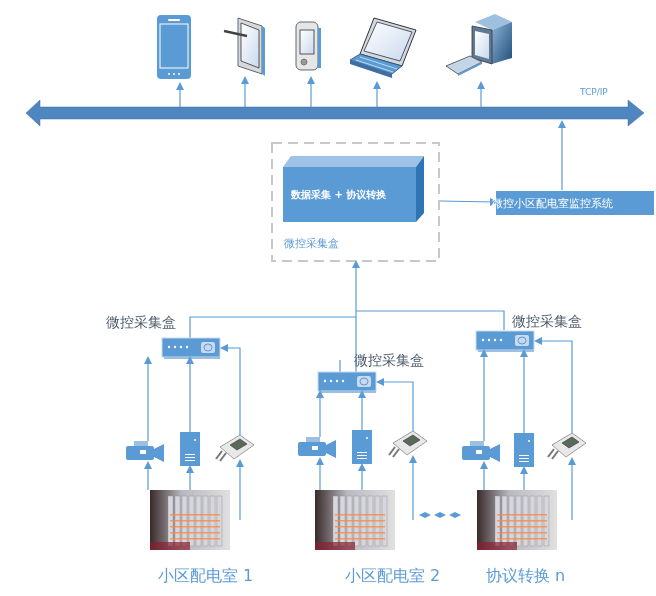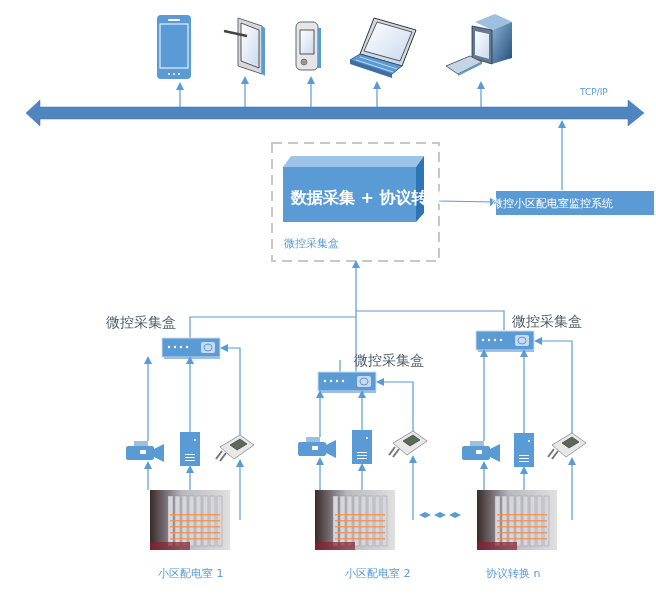--- a/index.html
+++ b/index.html
@@ -2,23 +2,23 @@
 <html><head>
 <meta charset="utf-8">
 <style>
   html, body { margin:0; padding:0; background:#ffffff; }
   body { width:656px; height:596px; position:relative; overflow:hidden;
          font-family:"DejaVu Sans", sans-serif; }
   svg#diagram { position:absolute; left:0; top:0; }
   .lbl { position:absolute; white-space:nowrap; }
   .box-label { color:#5b9bd5; font-size:11px; }
   .sub-label { color:#4a5a6a; font-size:14px; font-family:"DejaVu Serif", serif; }
-  .room-label { color:#5b9bd5; font-size:11px; }
+  .room-label { color:#5b9bd5; font-size:16px; }
   .tcp-label { color:#5b9bd5; font-size:9px; }
-  .core-text { color:#ffffff; font-size:16px; font-weight:bold; }
+  .core-text { color:#ffffff; font-size:10px; font-weight:bold; }
   .sys-text { color:#ffffff; font-size:11px; }
 </style>
 </head>
 <body>
 
 <svg id="diagram" width="656" height="596" viewBox="0 0 656 596">
   <defs>
     <marker id="arr" markerWidth="8" markerHeight="8" refX="4" refY="4" orient="auto" markerUnits="userSpaceOnUse">
       <path d="M0,0 L8,4 L0,8 Z" fill="#5b9bd5"></path>
     </marker>

